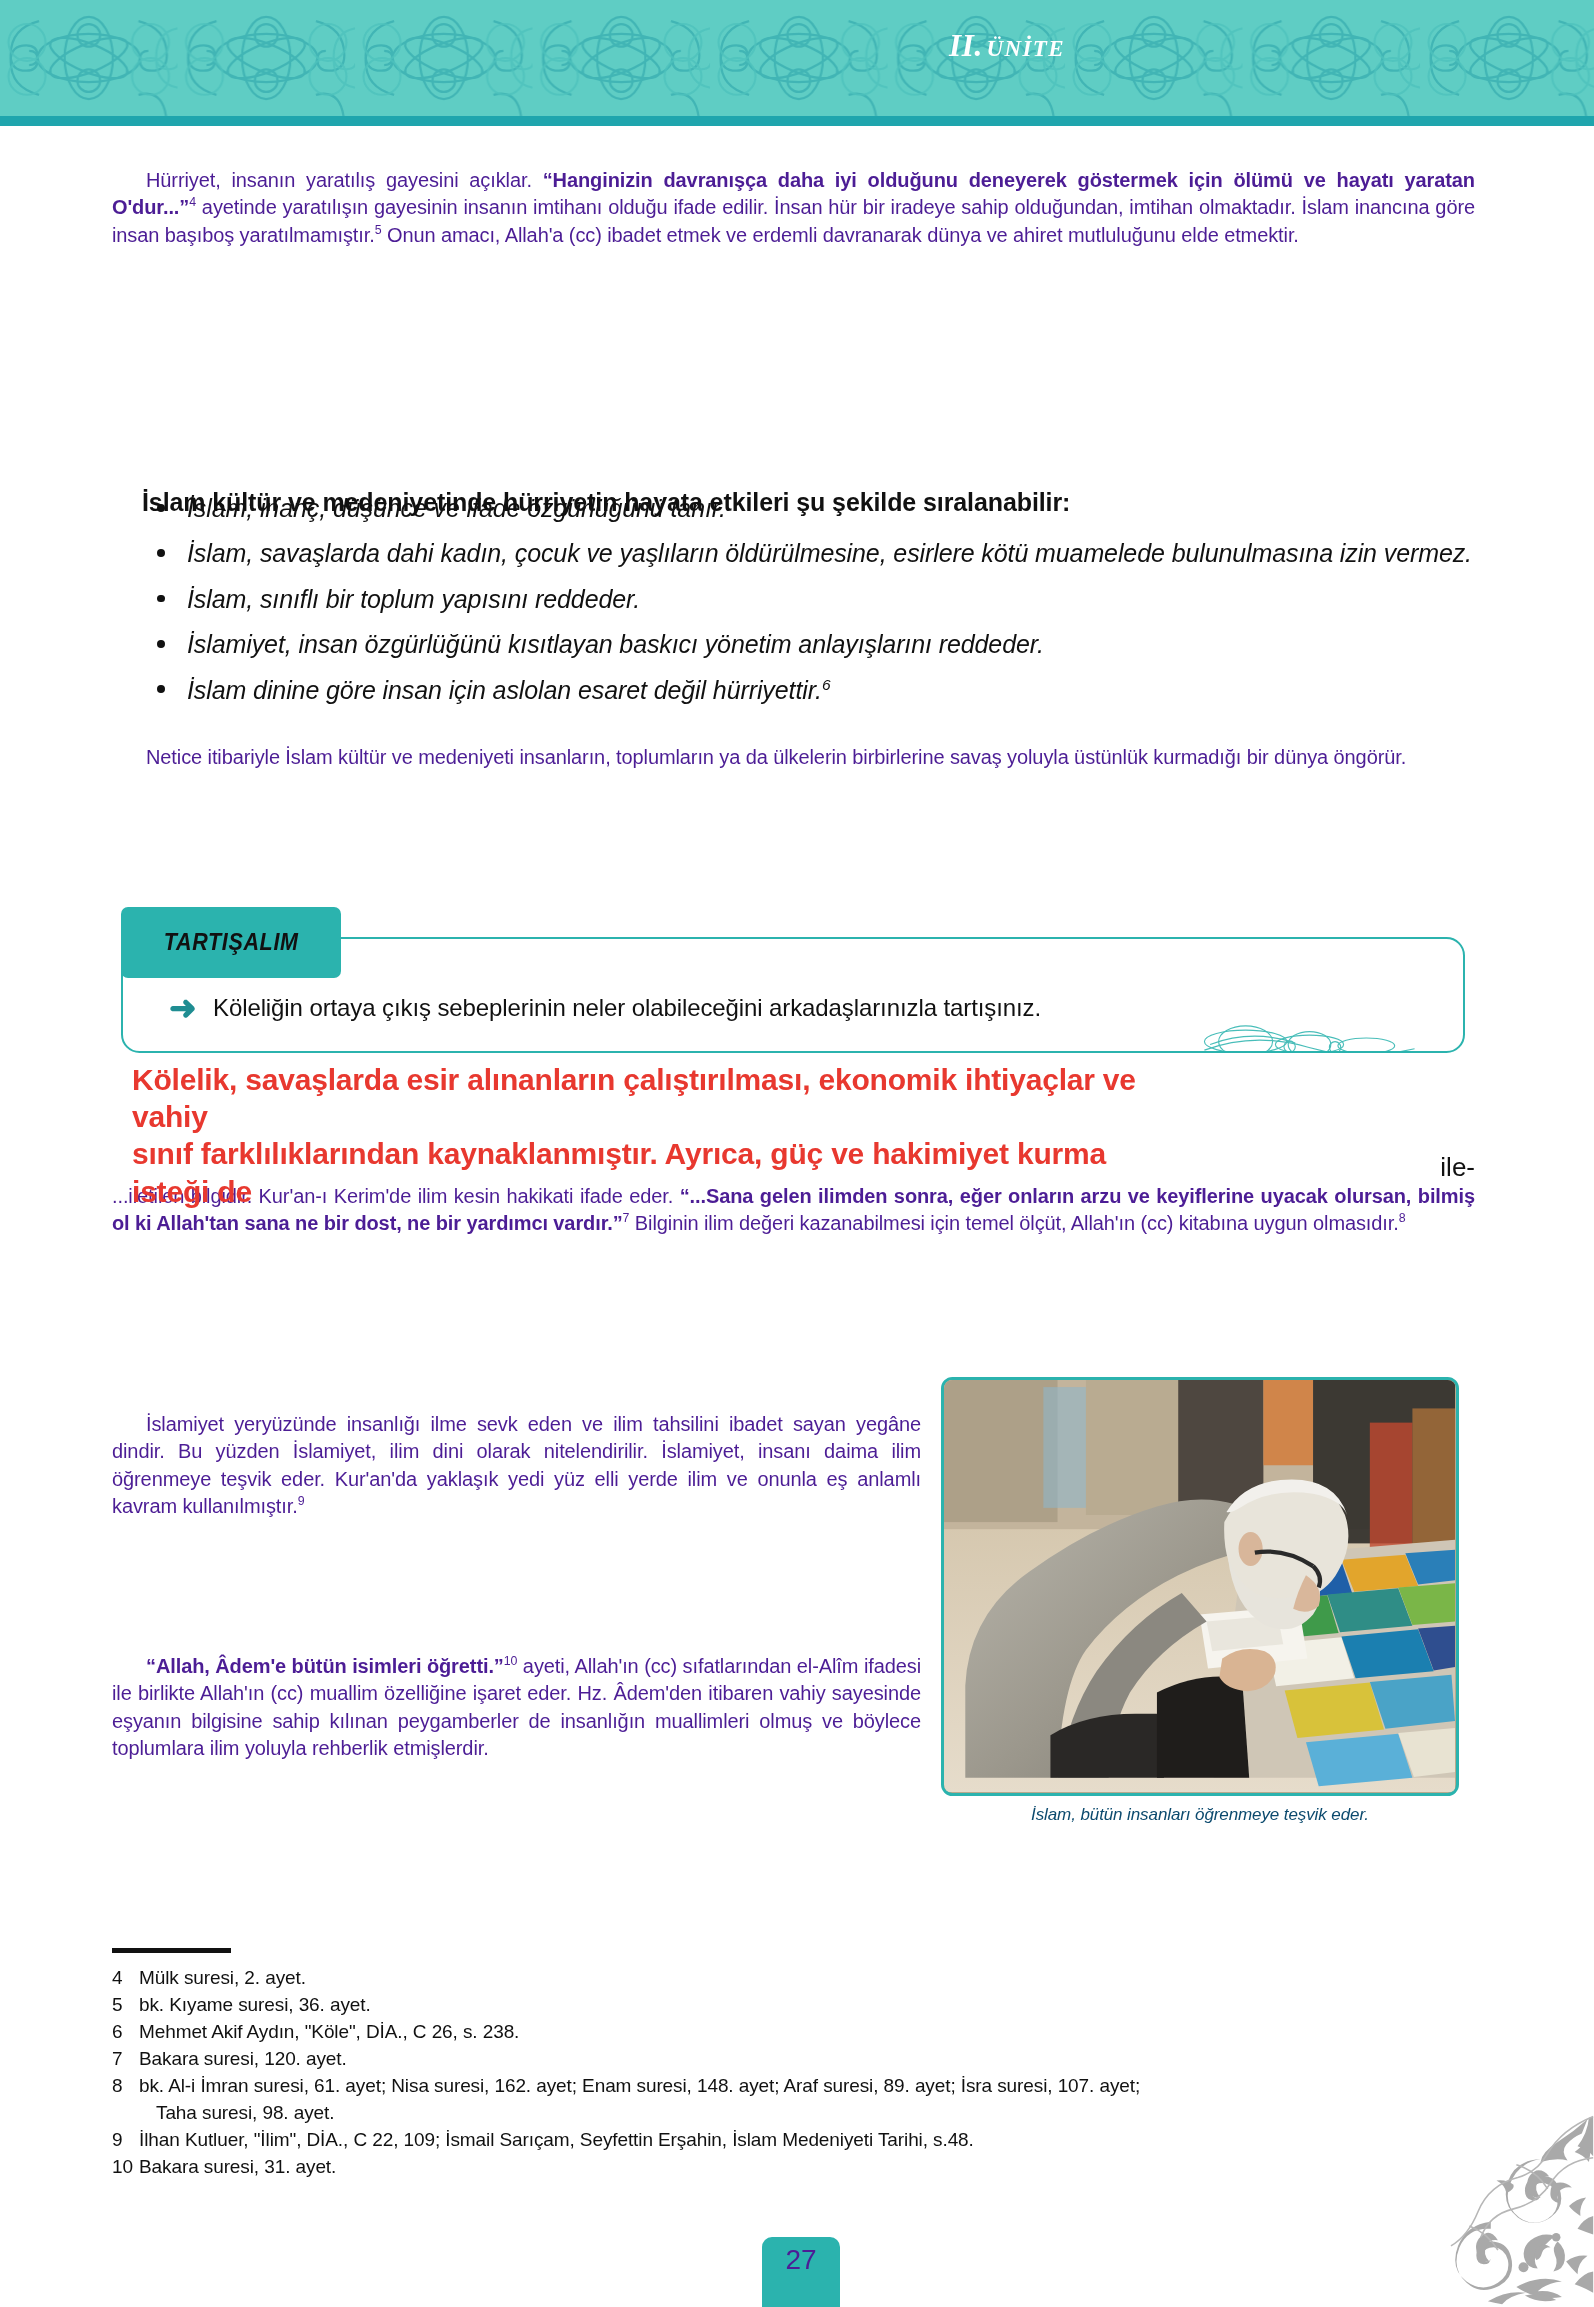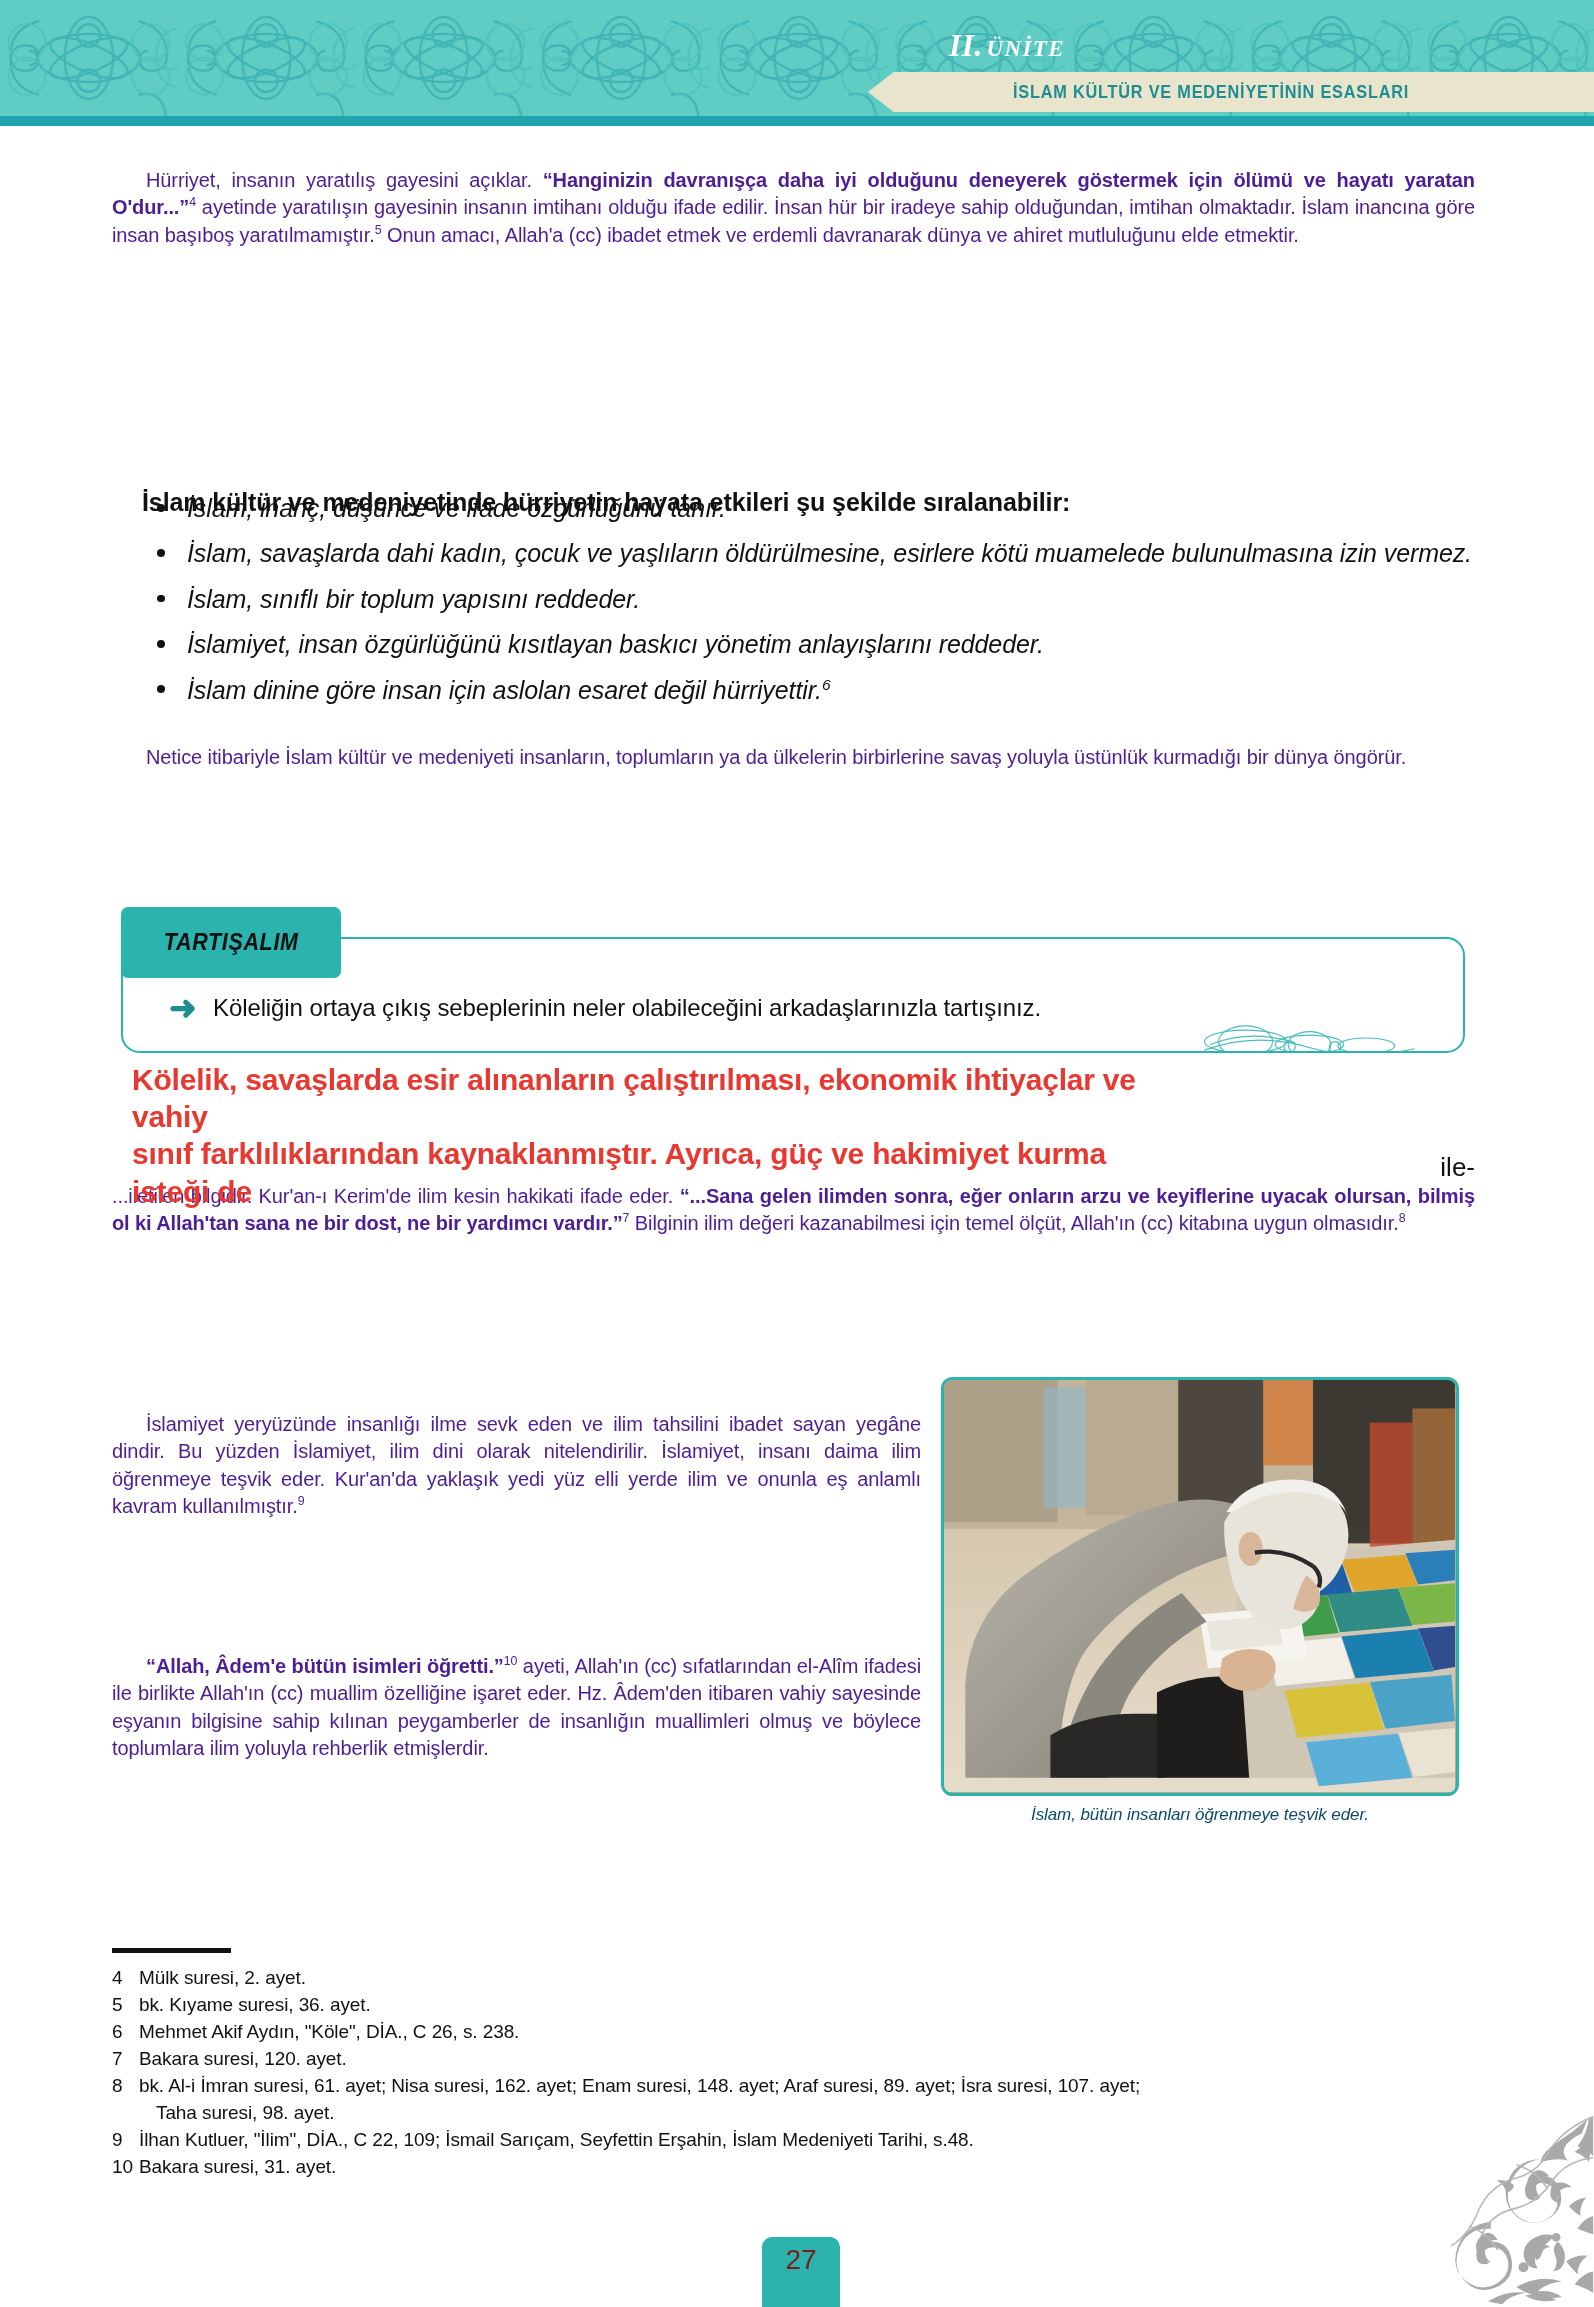--- a/index.html
+++ b/index.html
@@ -285,21 +285,21 @@
     height: 70px;
     background: #2bb3ae;
     border-radius: 10px 10px 0 0;
     display: flex;
     align-items: flex-start;
     justify-content: center;
     padding-top: 7px;
     box-sizing: border-box;
   }
   #page-number span {
-    color: #7f1d1d;
+    color: #4c1d95;
     font-size: 28px;
   }
 
   
   #corner-ornament {
     position: absolute;
     right: 0;
     bottom: 0;
     width: 146px;
     height: 192px;
@@ -340,23 +340,20 @@
       <rect x="0" y="0" width="2245" height="164" fill="url(#ornpat)"></rect>
     </svg>
   </div>
   <div id="header-rule"></div>
 
   <div id="unite-label">
     <span class="rn">II.</span>
     <span class="word">ÜNİTE</span>
   </div>
 
-  <div id="unit-banner">
-    <span id="unit-banner-text">İSLAM KÜLTÜR VE MEDENİYETİNİN ESASLARI</span>
-  </div>
 
   <div id="content">
 
     <div class="body-col para indent" style="top:41px;">Hürriyet, insanın yaratılış gayesini açıklar. <b>“Hanginizin davranışça daha iyi olduğunu deneyerek göstermek için ölümü ve hayatı yaratan O'dur...”</b><sup>4</sup> ayetinde yaratılışın gayesinin insanın imtihanı olduğu ifade edilir. İnsan hür bir iradeye sahip olduğundan, imtihan olmaktadır. İslam inancına göre insan başıboş yaratılmamıştır.<sup>5</sup> Onun amacı, Allah'a (cc) ibadet etmek ve erdemli davranarak dünya ve ahiret mutluluğunu elde etmektir.</div>
 
     <div class="body-col lead-in" style="top:318px; left:142px; width:1335px;">İslam kültür ve medeniyetinde hürriyetin hayata etkileri şu şekilde sıralanabilir:</div>
 
     <ul class="bullets body-col" style="top:361px; left:142px; width:1335px;">
       <li>İslam; inanç, düşünce ve ifade özgürlüğünü tanır.</li>
       <li>İslam, savaşlarda dahi kadın, çocuk ve yaşlıların öldürülmesine, esirlere kötü muamelede bulunulmasına izin vermez.</li>

